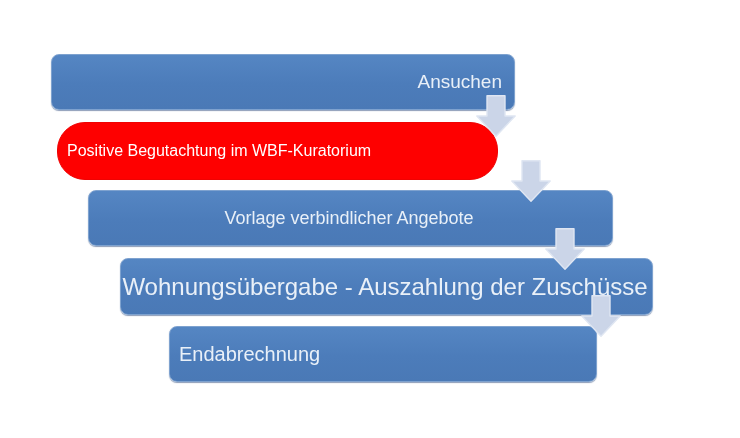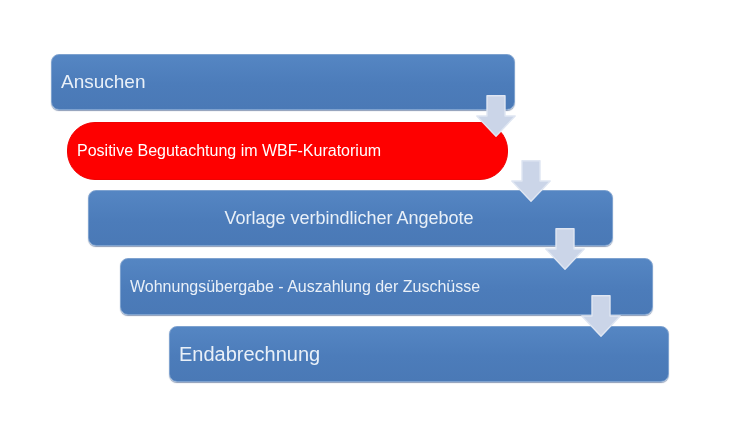--- a/index.html
+++ b/index.html
@@ -28,25 +28,25 @@
     background: linear-gradient(180deg, #5586c3 0%, #4c7cba 55%, #4a79b6 100%);
     border: 1px solid #7ea2cf;
     box-shadow: 0 1px 1px rgba(47, 77, 125, 0.55);
     color: #e9f0f8;
   }
   .step.red {
     background: #fe0000;
     border: 1px solid #ef0202;
     color: #ffffff;
   }
-  .step-1 { left: 51px;  top: 54px;  width: 464px; height: 56px; font-size: 19px; }
-  .step-2 { left: 67px;  top: 122px; width: 441px; height: 58px; font-size: 16px; border-radius: 28px; }
+  .step-1 { left: 51px;  top: 54px;  width: 464px; height: 56px; font-size: 19px; justify-content: flex-end; }
+  .step-2 { left: 57px;  top: 122px; width: 441px; height: 58px; font-size: 16px; border-radius: 28px; }
   .step-3 { left: 88px;  top: 190px; width: 525px; height: 56px; font-size: 18px; justify-content: center; }
-  .step-4 { left: 120px; top: 258px; width: 533px; height: 57px; font-size: 16px; }
-  .step-5 { left: 169px; top: 326px; width: 500px; height: 56px; font-size: 20px; }
+  .step-4 { left: 120px; top: 258px; width: 533px; height: 57px; font-size: 24px; justify-content: center; }
+  .step-5 { left: 169px; top: 326px; width: 428px; height: 56px; font-size: 20px; }
 
   .arrow {
     position: absolute;
     width: 40px;
     height: 42px;
     z-index: 5;
   }
   .arrow polygon {
     stroke: #dfe6f2;
     stroke-width: 1.4;

